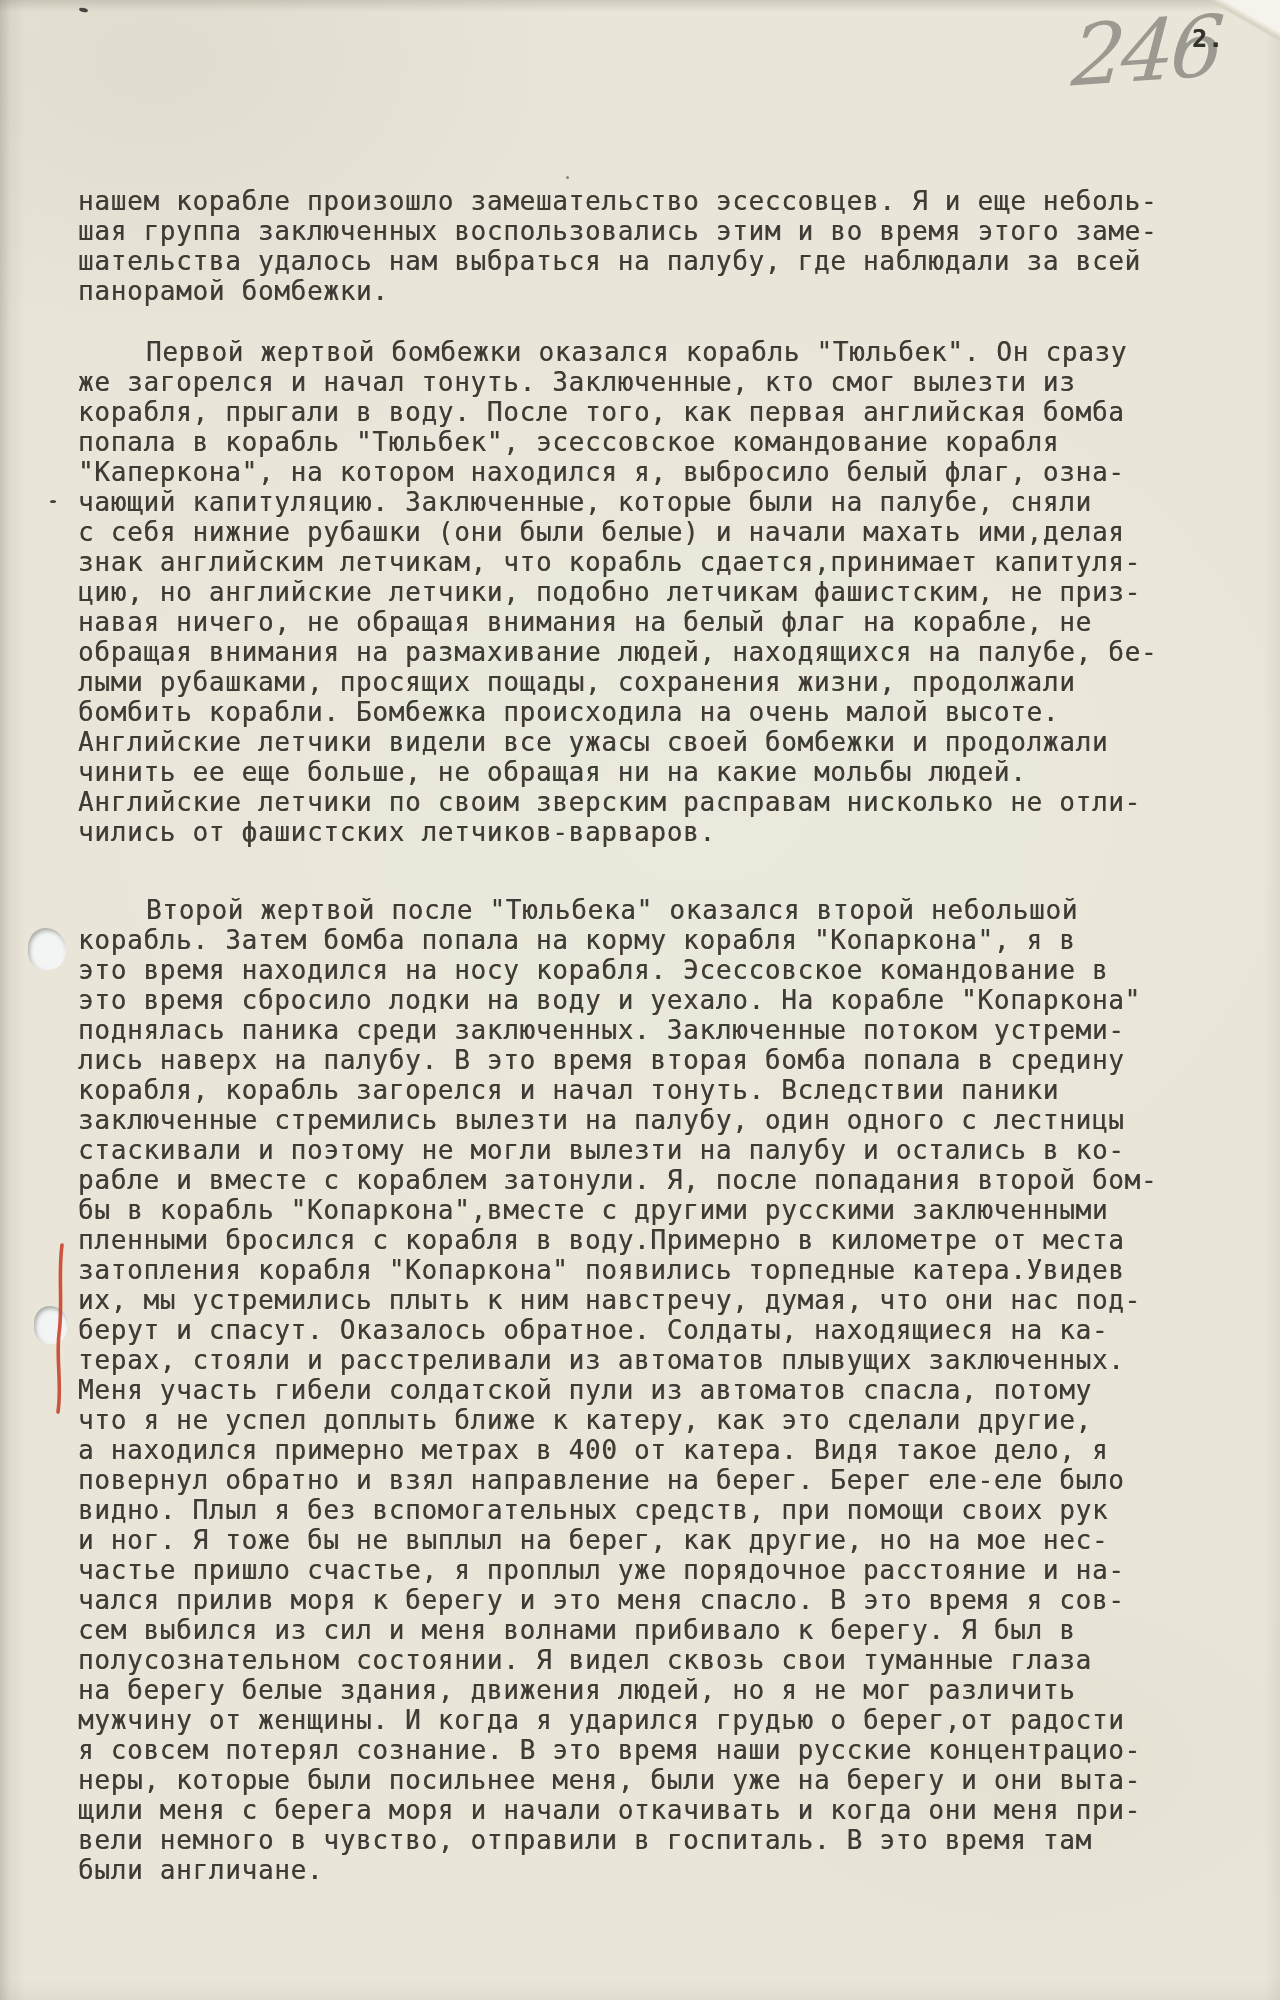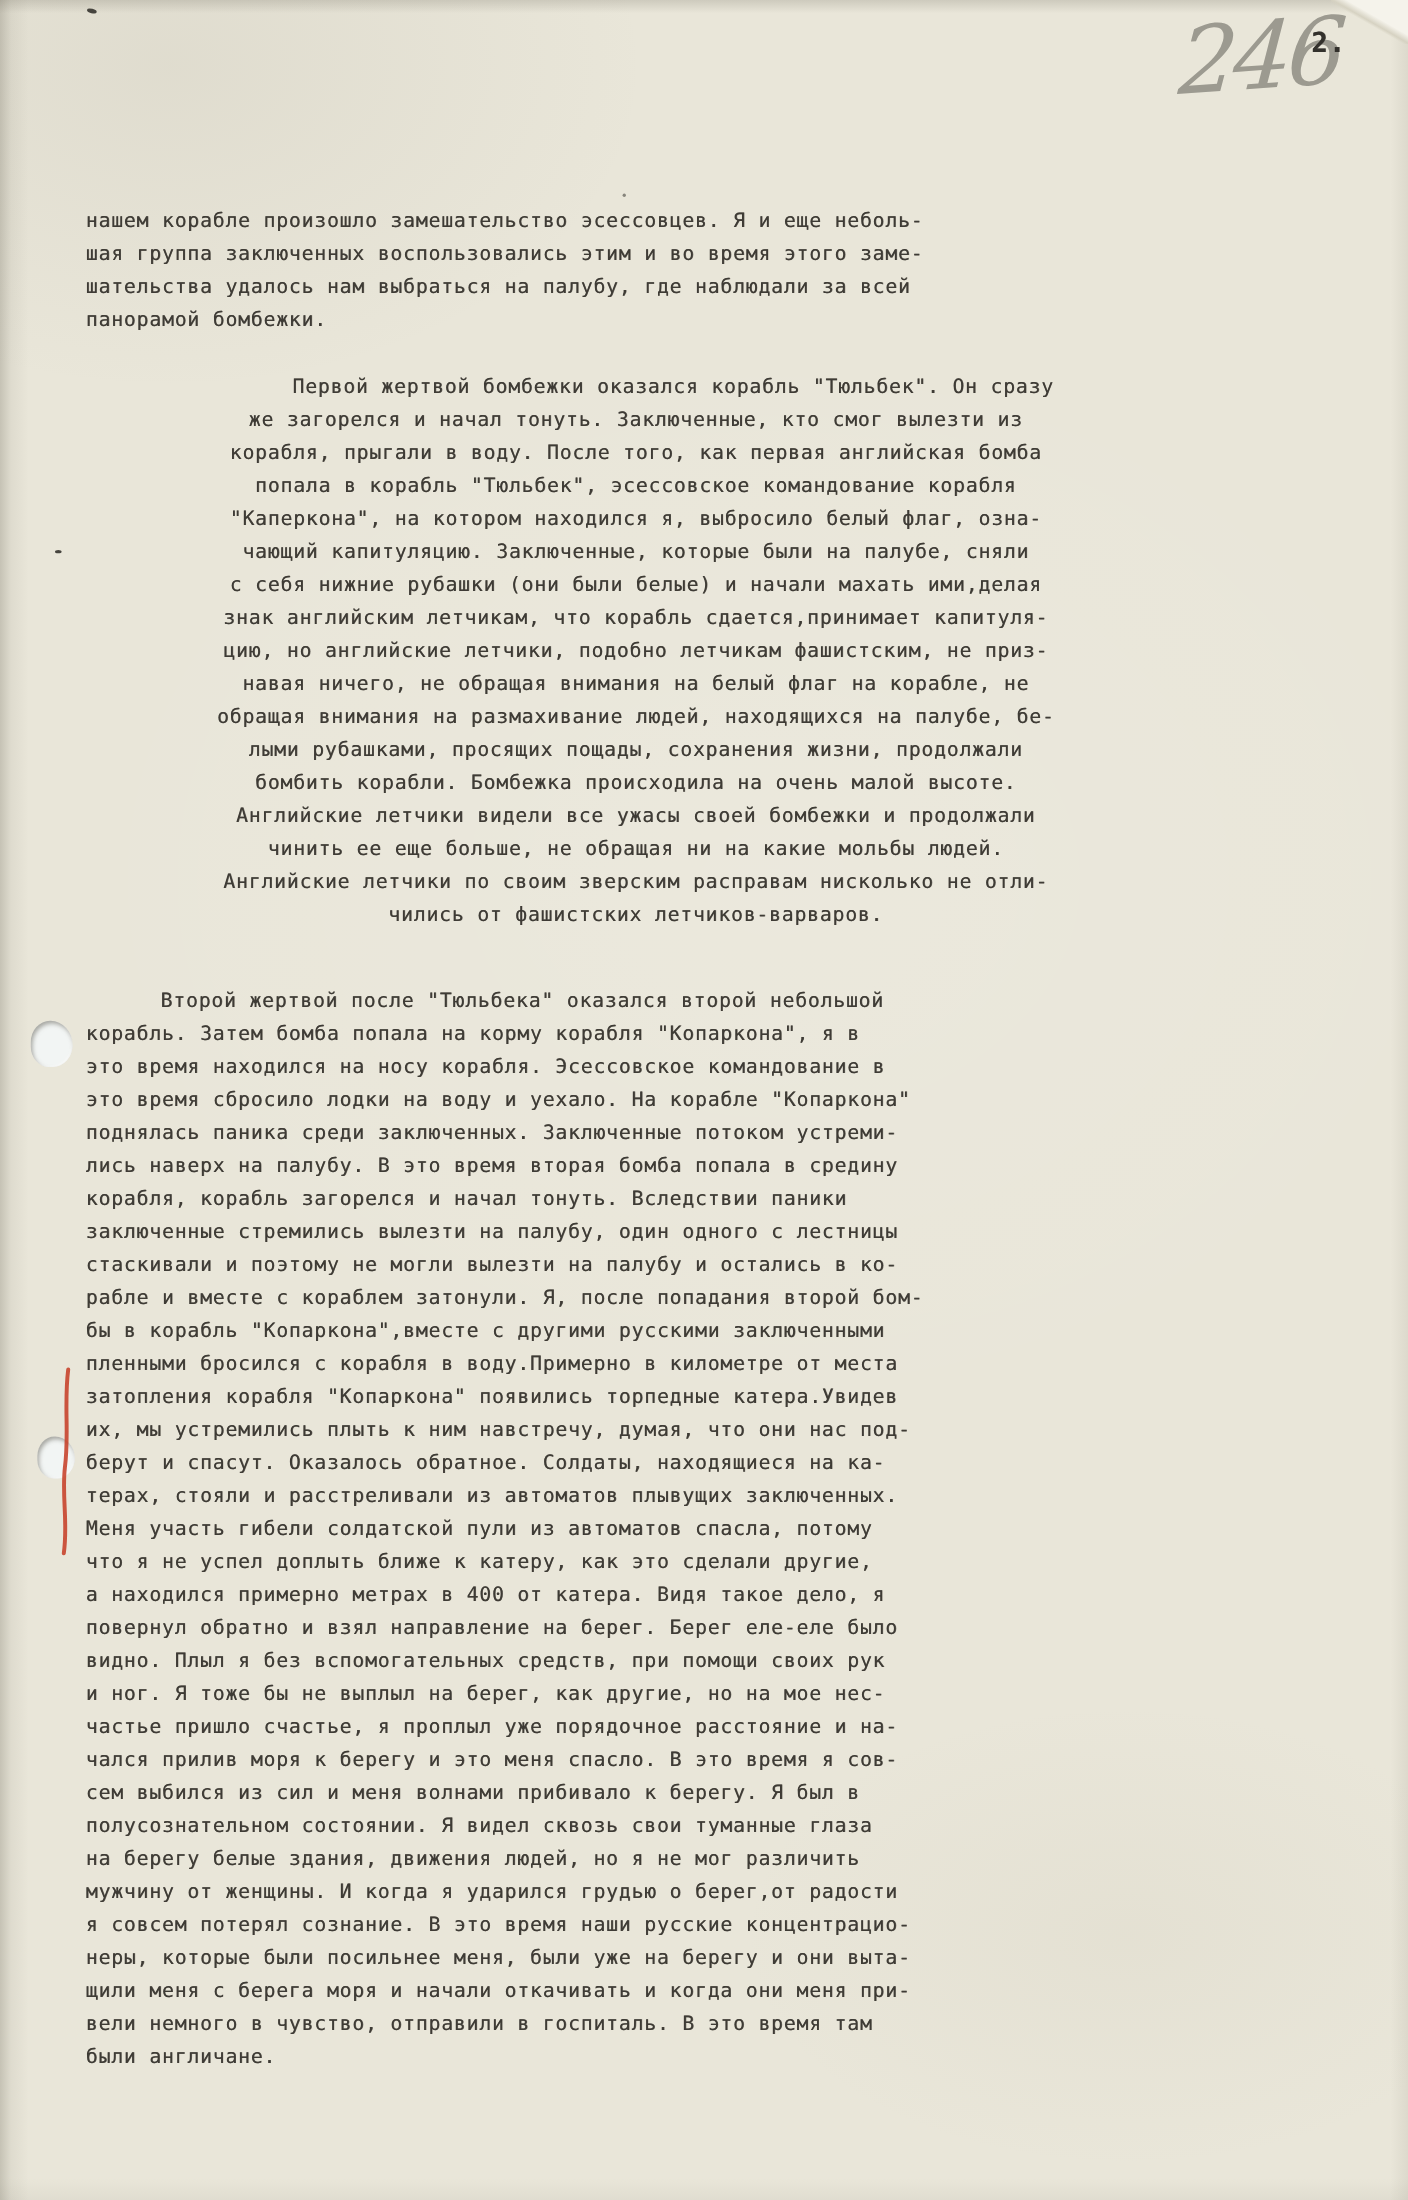--- a/index.html
+++ b/index.html
@@ -34,27 +34,27 @@
     opacity: 0.85;
   }
   .page-number {
     position: absolute; left: 1192px; top: 24px;
     font-size: 25px; font-weight: bold; color: #33312c;
     letter-spacing: 1px;
     text-shadow: 0.4px 0.4px 0.6px rgba(51,49,44,0.6);
   }
   .text-block {
     position: absolute; left: 78px; top: 186px; width: 1000px;
-    font-size: 18px; line-height: 30px; letter-spacing: 0.7px;
+    font-size: 26px; line-height: 30px; letter-spacing: 0.7px;
     color: #3e3b35;
     text-shadow: 0.35px 0.35px 0.55px rgba(58,54,47,0.65);
     white-space: pre;
   }
   .para { margin: 0; }
-  .para:nth-child(2) { margin-top: 31px; text-align: center; }
+  .para:nth-child(2) { margin-top: 31px; }
   .para:nth-child(3) { margin-top: 48px; }
   .para.indent .line:first-child { padding-left: 68px; }
   .line { height: 30px; }
   .hole {
     position: absolute; width: 38px; height: 42px;
     border-radius: 48% 55% 50% 46%;
     background: #f2f5f4;
     box-shadow: inset 1.5px 2.5px 4px rgba(104,102,92,0.55), inset -1px -1px 2px rgba(255,255,255,0.7);
   }
   .hole-1 { left: 28px; top: 928px; }

